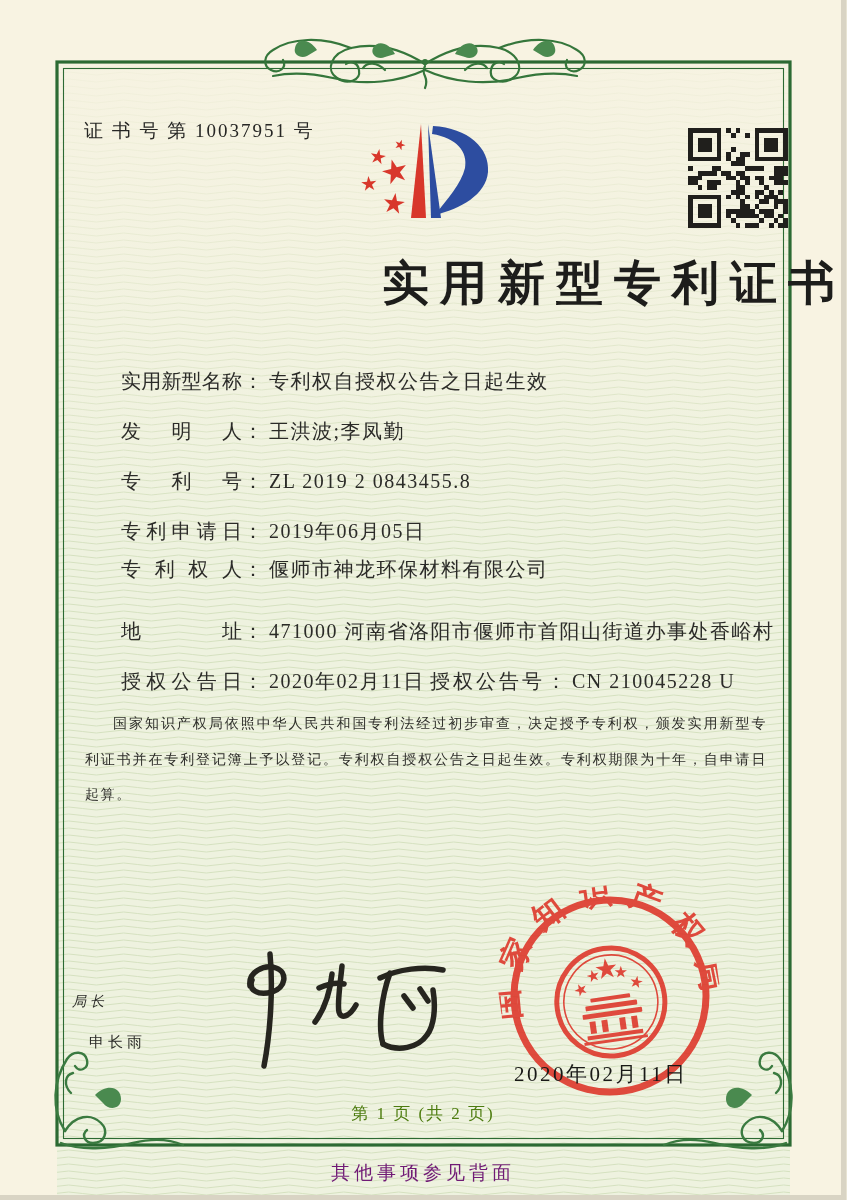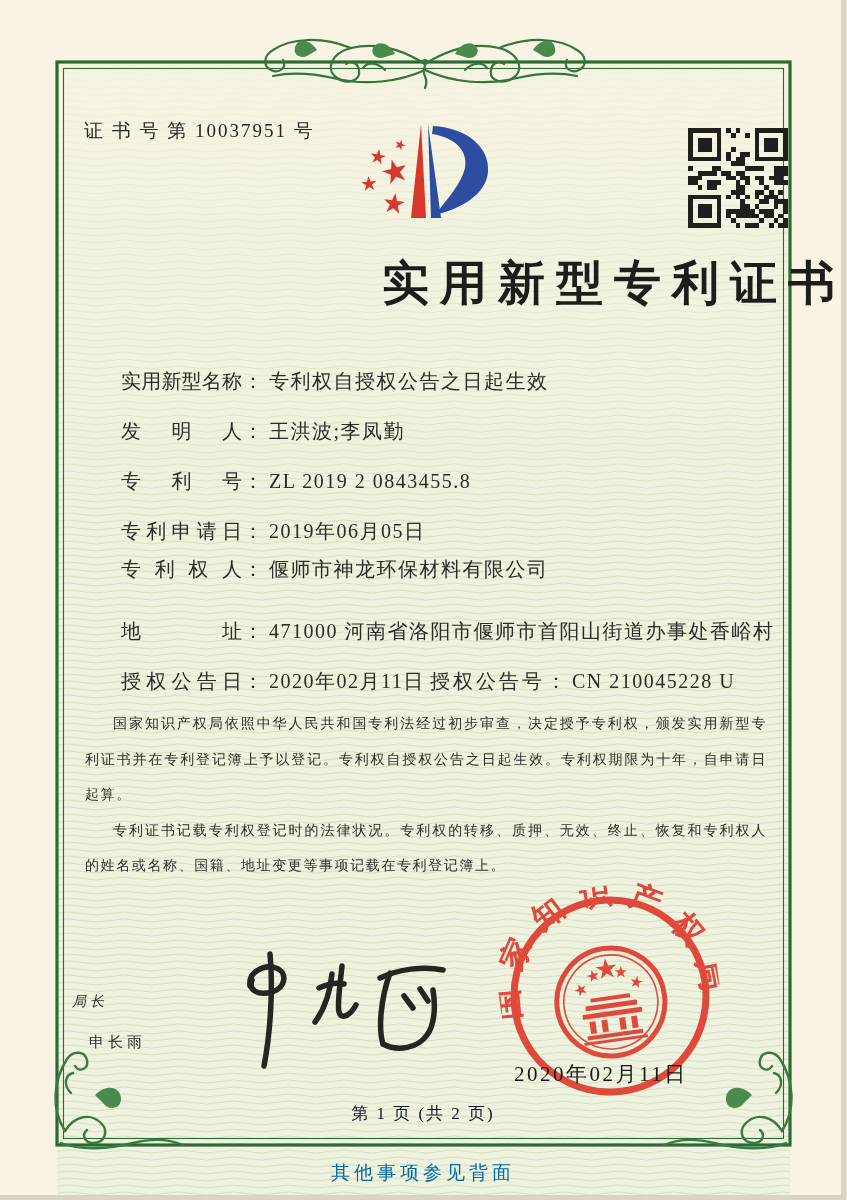--- a/index.html
+++ b/index.html
@@ -26,22 +26,22 @@
   .fvalue{letter-spacing:1.5px;}
   .grant-group2{position:absolute;left:345px;top:0;white-space:nowrap;}
   .flabel2{letter-spacing:3px;}
   .law-block{left:85px;top:706px;width:682px;}
   .law{margin:0;font-size:14px;line-height:35.5px;text-indent:2em;letter-spacing:1.6px;text-align:justify;color:#2e2e2a;}
   .signer-title{left:72px;top:993px;font-size:14px;letter-spacing:4px;font-style:italic;}
   .signer-name{left:89px;top:1033px;font-size:15px;letter-spacing:4px;}
   .sig-wrap{left:212px;top:942px;width:245px;height:135px;}
   .seal-wrap{left:500px;top:886px;width:220px;height:220px;transform:rotate(-8deg);}
   .seal-date{left:514px;top:1060px;font-size:21px;letter-spacing:2.5px;color:#191917;z-index:3;}
-  .page-info{left:0;right:0;top:1102px;text-align:center;font-size:17px;letter-spacing:2px;color:#0f172a;}
-  .footer-note{left:0;right:0;top:1160px;text-align:center;font-size:19px;letter-spacing:4px;color:#0369a1;}
+  .page-info{left:0;right:0;top:1102px;text-align:center;font-size:17px;letter-spacing:2px;color:#4d7c0f;}
+  .footer-note{left:0;right:0;top:1160px;text-align:center;font-size:19px;letter-spacing:4px;color:#701a75;}
 </style>
 </head>
 <body>
 
 <div id="page">
 
   <svg class="bg" width="847" height="1200" viewBox="0 0 847 1200">
     <defs>
       <pattern id="waves" width="110" height="7" patternUnits="userSpaceOnUse">
         <path d="M0,3.5 Q13.75,0.5 27.5,3.5 T55,3.5 T82.5,3.5 T110,3.5" fill="none" stroke="#cddbb6" stroke-width="0.9"></path>
@@ -274,21 +274,20 @@
     <div class="frow" style="top:300px;">
       <span class="flabel">授权公告日</span><span class="fcolon">：</span><span class="fvalue">2020年02月11日</span>
       <span class="grant-group2">
         <span class="flabel2">授权公告号</span><span class="fcolon">：</span><span class="fvalue">CN 210045228 U</span>
       </span>
     </div>
   </div>
 
   <div class="layer law-block">
     <p class="law">国家知识产权局依照中华人民共和国专利法经过初步审查，决定授予专利权，颁发实用新型专利证书并在专利登记簿上予以登记。专利权自授权公告之日起生效。专利权期限为十年，自申请日起算。</p>
-    <p class="law">专利证书记载专利权登记时的法律状况。专利权的转移、质押、无效、终止、恢复和专利权人的姓名或名称、国籍、地址变更等事项记载在专利登记簿上。</p>
   </div>
 
   <div class="layer signer-title">局长</div>
   <div class="layer signer-name">申长雨</div>
 
   <div class="layer sig-wrap">
     <svg width="245" height="135" viewBox="0 0 245 135" fill="none" stroke="#26251f" stroke-width="5.5" stroke-linecap="round" stroke-linejoin="round">
       <path d="M38,44 C36,30 52,22 64,26 C76,30 74,46 60,50 C46,54 36,48 40,38"></path>
       <path d="M58,12 C61,42 59,88 52,124"></path>
       <path d="M120,32 C118,50 112,68 103,80"></path>

